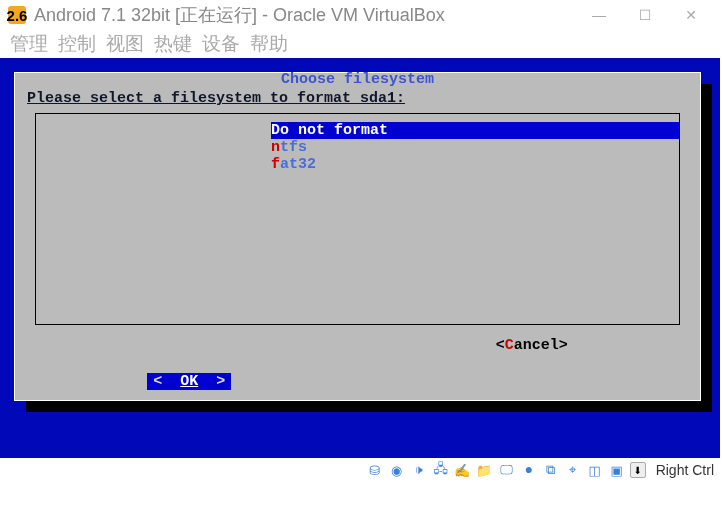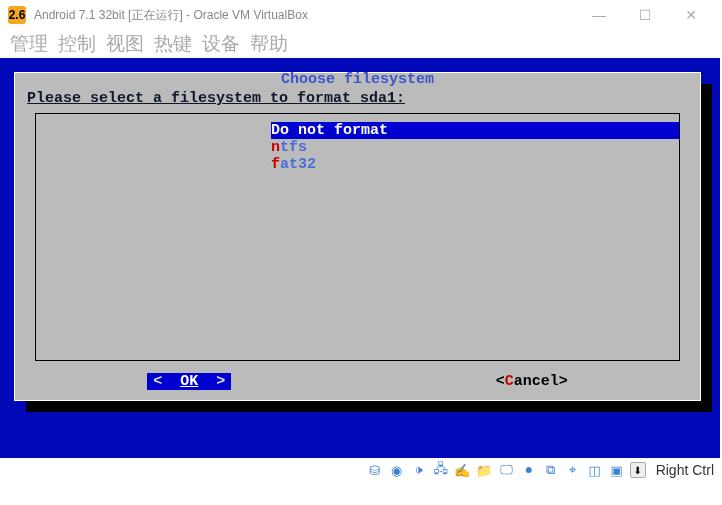--- a/index.html
+++ b/index.html
@@ -1,41 +1,41 @@
 <!DOCTYPE html>
 <html><head>
   <meta charset="utf-8">
   <style>
     * { box-sizing: border-box; margin: 0; padding: 0; }
     body { font-family: "Segoe UI", sans-serif; background: #fff; width: 722px; height: 505px; overflow: hidden; }
     
     .window { width: 722px; }
     .titlebar { height: 30px; display: flex; align-items: center; padding: 0 8px; background: #fff; }
-    .titlebar-icon { width: 18px; height: 18px; background: #f5a623; border-radius: 3px; margin-right: 8px; display: flex; align-items: center; justify-content: center; font-size: 12px; color: #000; font-weight: bold; }
-    .titlebar-text { color: #888; font-size: 12px; flex: 1; }
+    .titlebar-icon { width: 18px; height: 18px; background: #f5a623; border-radius: 3px; margin-right: 8px; display: flex; align-items: center; justify-content: center; font-size: 15px; color: #000; font-weight: bold; }
+    .titlebar-text { color: #888; font-size: 18px; flex: 1; }
     .win-controls { display: flex; gap: 0; }
     .win-btn { width: 46px; height: 30px; display: flex; align-items: center; justify-content: center; color: #aaa; font-size: 14px; }
     
     .menubar { height: 28px; display: flex; align-items: center; padding: 0 10px; gap: 10px; background: #fff; color: #aaa; font-size: 19px; }
     
     .vm-screen { width: 720px; height: 400px; background: #0008b8; padding: 15px; position: relative; }
     .vm-shadow { position: absolute; background: #000; top: 26px; left: 26px; right: 8px; bottom: 46px; }
     
     .dialog { position: absolute; background: #bbb; border: 1px solid #fff; top: 14px; left: 14px; right: 19px; bottom: 57px; display: flex; flex-direction: column; font-family: "Courier New", monospace; font-size: 15px; font-weight: bold; justify-content: flex-end; }
     .dialog-title { text-align: center; color: #3c55cf; margin-top: -2px; }
     .dialog-prompt { padding: 2px 12px; color: #0f172a; text-decoration: underline; }
     
     .inner-box { margin: 4px 20px 6px 20px; border: 1px solid #000; flex: 1; padding: 8px 0 8px 235px; background: #bbb; }
     .fs-item { color: #4a6fd4; white-space: pre; }
     .fs-item.selected { background: #0000d0; color: #fff; }
     .fs-item.selected .hotkey { color: #f7f7f7; }
     .fs-item .hotkey { color: #c00; }
     
     .buttons { display: flex; justify-content: space-around; padding: 6px 0 10px 0; }
-    .btn-ok { background: #0000d0; color: #fff; padding: 0 6px; }
+    .btn-ok { background: #0000d0; color: #fff; padding: 0 6px; margin-top: 36px; }
     .btn-ok .arrow { color: #ddd; }
     .btn-ok .hk { text-decoration: underline; }
     .btn-cancel { color: #000; }
     .btn-cancel .hk { color: #c00; }
     
     .statusbar { height: 24px; display: flex; align-items: center; justify-content: flex-end; gap: 4px; padding: 0 8px; background: #fff; }
     .stat-icon { width: 18px; height: 16px; display: flex; align-items: center; justify-content: center; font-size: 13px; color: #3c7fd4; border-radius: 2px; }
     .host-key { font-size: 14px; color: #333; margin-left: 4px; }
     .host-icon { width: 16px; height: 16px; background: #eee; border: 1px solid #aaa; border-radius: 2px; display: inline-flex; align-items: center; justify-content: center; font-size: 10px; margin-right: 2px; }
   </style>

